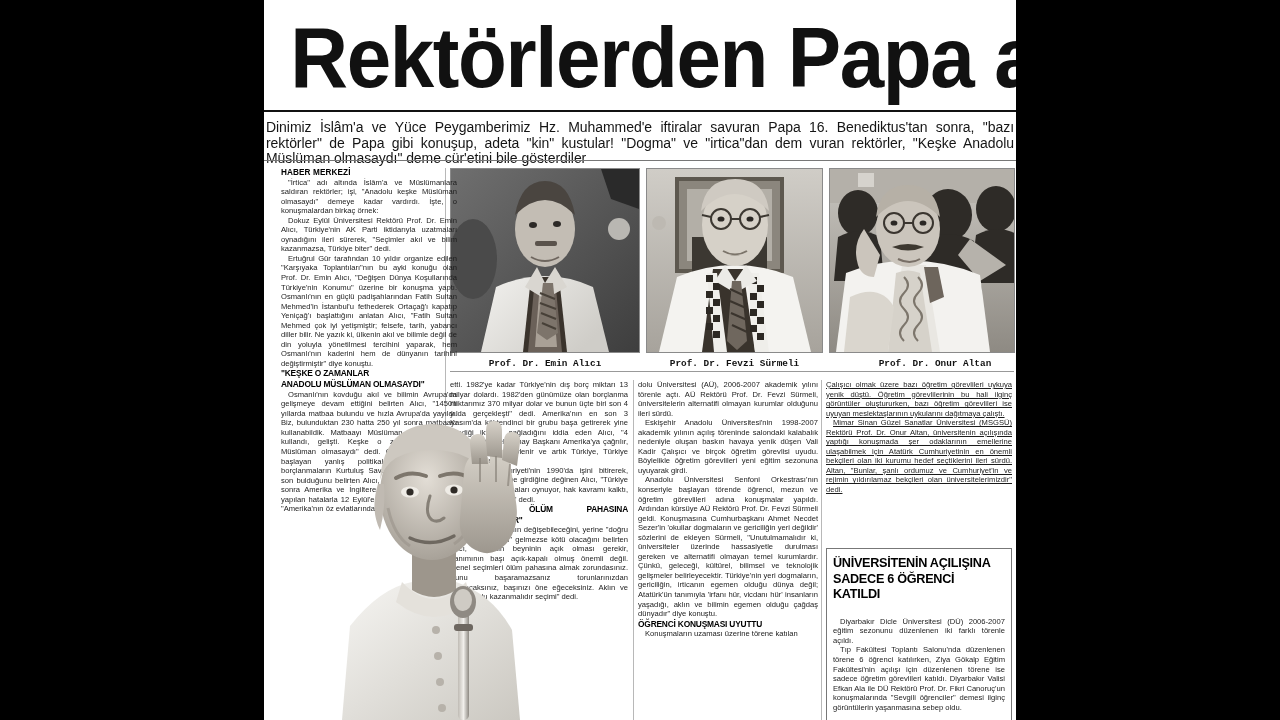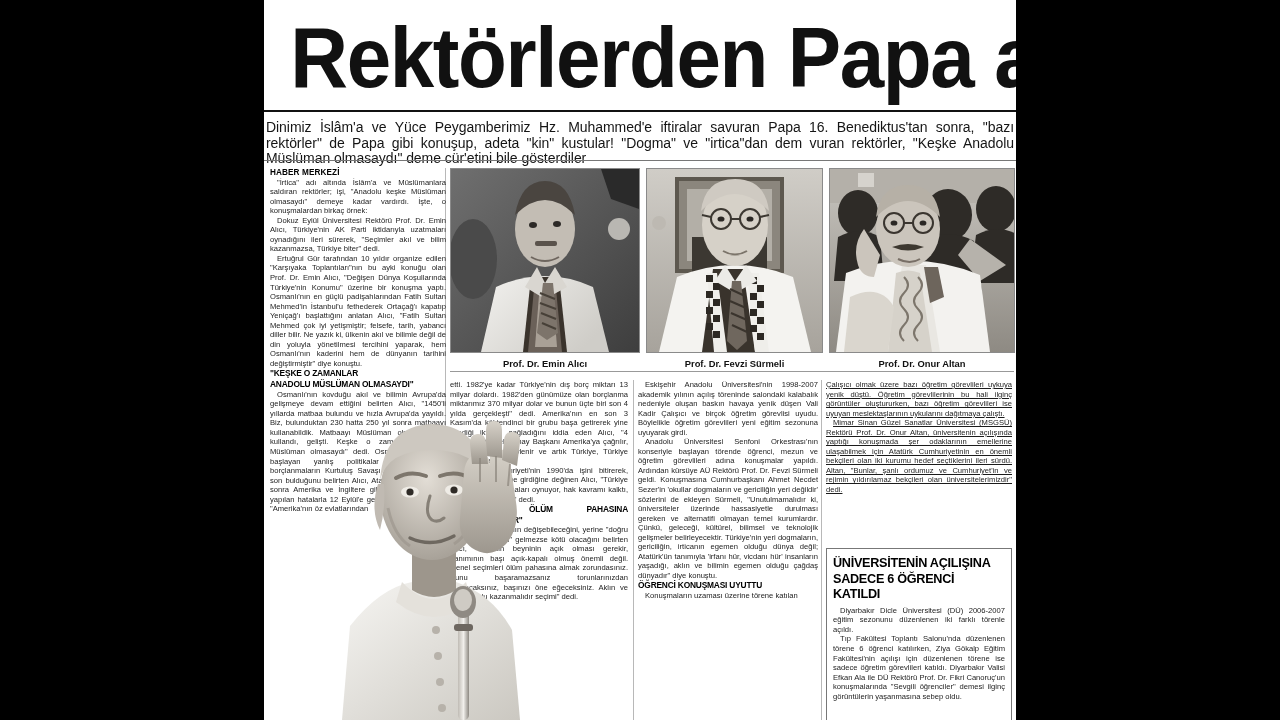--- a/index.html
+++ b/index.html
@@ -88,21 +88,21 @@
     font-size: 7.6px;
     line-height: 9.55px;
     color: #1b1b1b;
     text-align: justify;
     -webkit-hyphens: auto;
     hyphens: auto;
   }
   .col p { margin: 0 0 0 0; text-indent: 7px; }
   .col p.noind { text-indent: 0; }
 
-  .c1 { left: 6px;   width: 176px; height: 552px; }
+  .c1 { left: 17px;   width: 176px; height: 552px; }
   .c2 { left: 186px; width: 178px; }
   .c3 { left: 374px; width: 180px; }
   .c4 { left: 562px; width: 186px; text-decoration: underline; }
 
   .subhead {
     font-weight: bold;
     font-size: 8.4px;
     line-height: 10.6px;
     letter-spacing: -0.2px;
     color: #000;
@@ -130,24 +130,25 @@
   .ph3 { left: 379px; top: 0px; width: 184px; height: 183px; }
 
   .caption {
     position: absolute;
     top: 190px;
     font-size: 9.4px;
     font-weight: bold;
     color: #111;
     text-align: center;
     white-space: nowrap;
+    font-family: Liberation Mono, monospace;
   }
   .cap1 { left: 0px;   width: 190px; }
   .cap2 { left: 196px; width: 177px; }
-  .cap3 { left: 379px; width: 186px; }
+  .cap3 { left: 392px; width: 186px; }
 
   .rule-photos {
     position: absolute;
     left: 186px;
     top: 371px;
     width: 564px;
     height: 1px;
     background: #999;
   }
   .rule-col-v {
@@ -172,21 +173,21 @@
     font-weight: bold;
     font-size: 13.2px;
     line-height: 15.6px;
     letter-spacing: -0.3px;
     color: #000;
     font-family: "Liberation Sans Narrow", "Liberation Sans", sans-serif;
     transform: scaleX(0.96);
     transform-origin: 0 0;
   }
   .sidebox-body {
-    margin-top: 4px;
+    margin-top: 15px;
     font-size: 7.6px;
     line-height: 9.55px;
     color: #1b1b1b;
     text-align: justify;
   }
   .sidebox-body p { margin: 0; text-indent: 7px; }
 
   
   .pope-wrap {
     position: absolute;
@@ -387,20 +388,21 @@
     </div>
 
     <div class="col c2" style="top:380px; width:178px; height:340px;">
       <p class="noind">etti. 1982'ye kadar Türkiye'nin dış borç miktarı 13 milyar dolardı. 1982'den günümüze olan borçlanma miktarımız 370 milyar dolar ve bunun üçte biri son 4 yılda gerçekleşti" dedi. Amerika'nın en son 3 Kasım'da köktendinci bir grubu başa getirerek yine istediği iktidarı sağladığını iddia eden Alıcı, "4 Kasım'da Genelkurmay Başkanı Amerika'ya çağrılır, neler yapacağı söylenir ve artık Türkiye, Türkiye olmuştur" dedi.</p>
       <p>Türkiye Cumhuriyeti'nin 1990'da işini bitirerek, borç batağının içine girdiğine değinen Alıcı, "Türkiye son iktidarla uzatmaları oynuyor, hak kavramı kalktı, ulufe kavramı geldi" dedi.</p>
       <p class="subhead">"SEÇİMLER ÖLÜM PAHASINA KAZANILMALIDIR"</p>
       <p>Cumhurbaşkanının değişebileceğini, yerine "doğru düzgün bir adam" gelmezse kötü olacağını belirten Alıcı, "Adamın beyninin açık olması gerekir, hanımının başı açık-kapalı olmuş önemli değil. Genel seçimleri ölüm pahasına almak zorundasınız. Bunu başaramazsanız torunlarınızdan utanacaksınız, başınızı öne eğeceksiniz. Aklın ve bilimin yolu kazanmalıdır seçimi" dedi.</p>
     </div>
 
     <div class="col c3" style="top:380px; width:180px; height:340px;">
+      <p class="noind">dolu Üniversitesi (AÜ), 2006-2007 akademik yılını törenle açtı. AÜ Rektörü Prof. Dr. Fevzi Sürmeli, üniversitelerin alternatifi olmayan kurumlar olduğunu ileri sürdü.</p>
       <p>Eskişehir Anadolu Üniversitesi'nin 1998-2007 akademik yılının açılış töreninde salondaki kalabalık nedeniyle oluşan baskın havaya yenik düşen Vali Kadir Çalışıcı ve birçok öğretim görevlisi uyudu. Böylelikle öğretim görevlileri yeni eğitim sezonuna uyuyarak girdi.</p>
       <p>Anadolu Üniversitesi Senfoni Orkestrası'nın konseriyle başlayan törende öğrenci, mezun ve öğretim görevlileri adına konuşmalar yapıldı. Ardından kürsüye AÜ Rektörü Prof. Dr. Fevzi Sürmeli geldi. Konuşmasına Cumhurbaşkanı Ahmet Necdet Sezer'in 'okullar dogmaların ve gericiliğin yeri değildir' sözlerini de ekleyen Sürmeli, "Unutulmamalıdır ki, üniversiteler üzerinde hassasiyetle durulması gereken ve alternatifi olmayan temel kurumlardır. Çünkü, geleceği, kültürel, bilimsel ve teknolojik gelişmeler belirleyecektir. Türkiye'nin yeri dogmaların, gericiliğin, irticanın egemen olduğu dünya değil; Atatürk'ün tanımıyla 'irfanı hür, vicdanı hür' insanların yaşadığı, aklın ve bilimin egemen olduğu çağdaş dünyadır" diye konuştu.</p>
       <p class="subhead">ÖĞRENCİ KONUŞMASI UYUTTU</p>
       <p>Konuşmaların uzaması üzerine törene katılan</p>
     </div>
 
     <div class="col c4" style="top:380px; width:186px; height:165px;">
       <p class="noind">Çalışıcı olmak üzere bazı öğretim görevlileri uykuya yenik düştü. Öğretim görevlilerinin bu hali ilginç görüntüler oluştururken, bazı öğretim görevlileri ise uyuyan meslektaşlarının uykularını dağıtmaya çalıştı.</p>
       <p>Mimar Sinan Güzel Sanatlar Üniversitesi (MSGSÜ) Rektörü Prof. Dr. Onur Altan, üniversitenin açılışında yaptığı konuşmada şer odaklarının emellerine ulaşabilmek için Atatürk Cumhuriyetinin en önemli bekçileri olan iki kurumu hedef seçtiklerini ileri sürdü. Altan, "Bunlar, şanlı ordumuz ve Cumhuriyet'in ve rejimin yıldırılamaz bekçileri olan üniversitelerimizdir" dedi.</p>
     </div>

